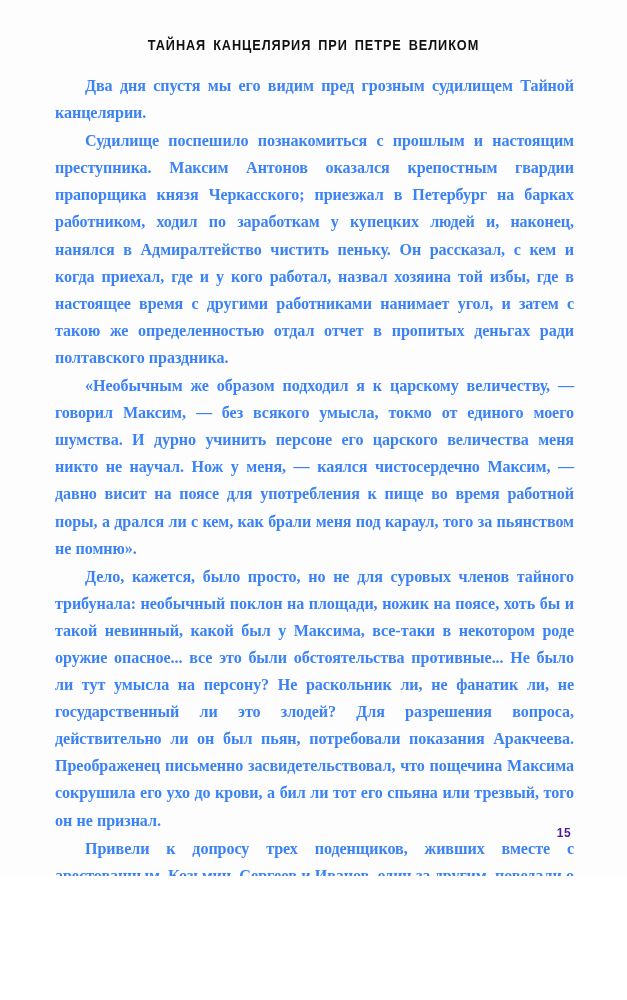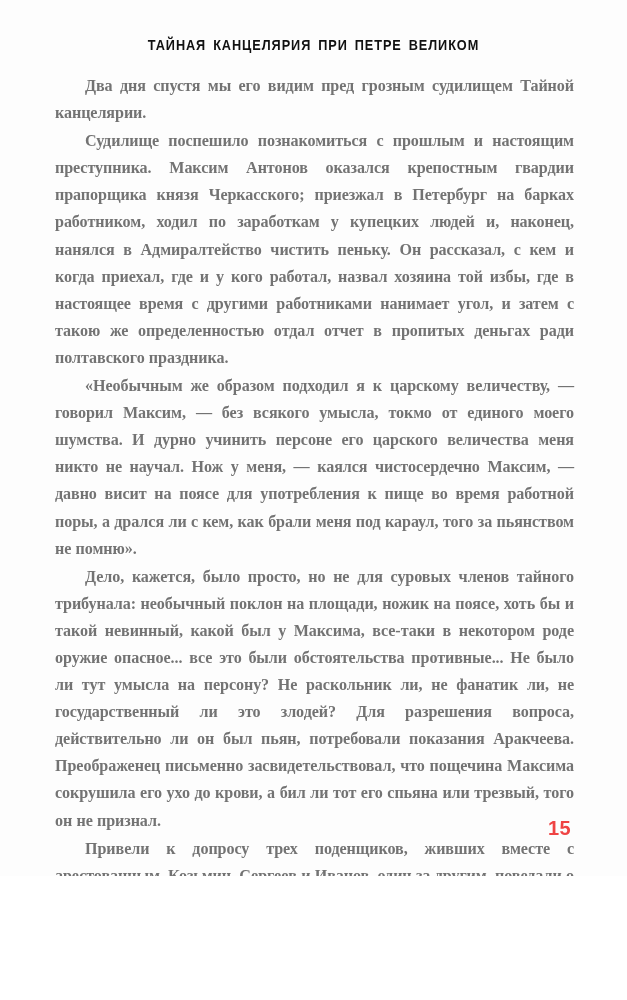--- a/index.html
+++ b/index.html
@@ -51,43 +51,43 @@
   .para {
     margin: 0 0 0 0;
     text-align: justify;
     text-justify: inter-word;
     text-indent: 30px;
     font-size: 16.1px;
     line-height: 27.1px;
     font-weight: 700;
     letter-spacing: -0.07px;
     word-spacing: 0.3px;
-    color: #737373;
+    color: #3b82f6;
     hyphens: manual;
   }
 
   .para:last-child {
     margin-bottom: 12px;
   }
 
   
   .para + .para {
     margin-top: 1px;
   }
 
   
   .folio {
     position: absolute;
     right: 56px;
     bottom: 36px;
     font-family: "Liberation Sans", "DejaVu Sans", sans-serif;
     font-weight: 700;
-    font-size: 20px;
+    font-size: 12px;
     letter-spacing: 0.4px;
-    color: #ef4444;
+    color: #4c1d95;
   }
 </style>
 </head>
 <body>
 
 <div class="page">
 
   <div class="running-head">ТАЙНАЯ КАНЦЕЛЯРИЯ ПРИ ПЕТРЕ ВЕЛИКОМ</div>
 
   <div class="textblock">

